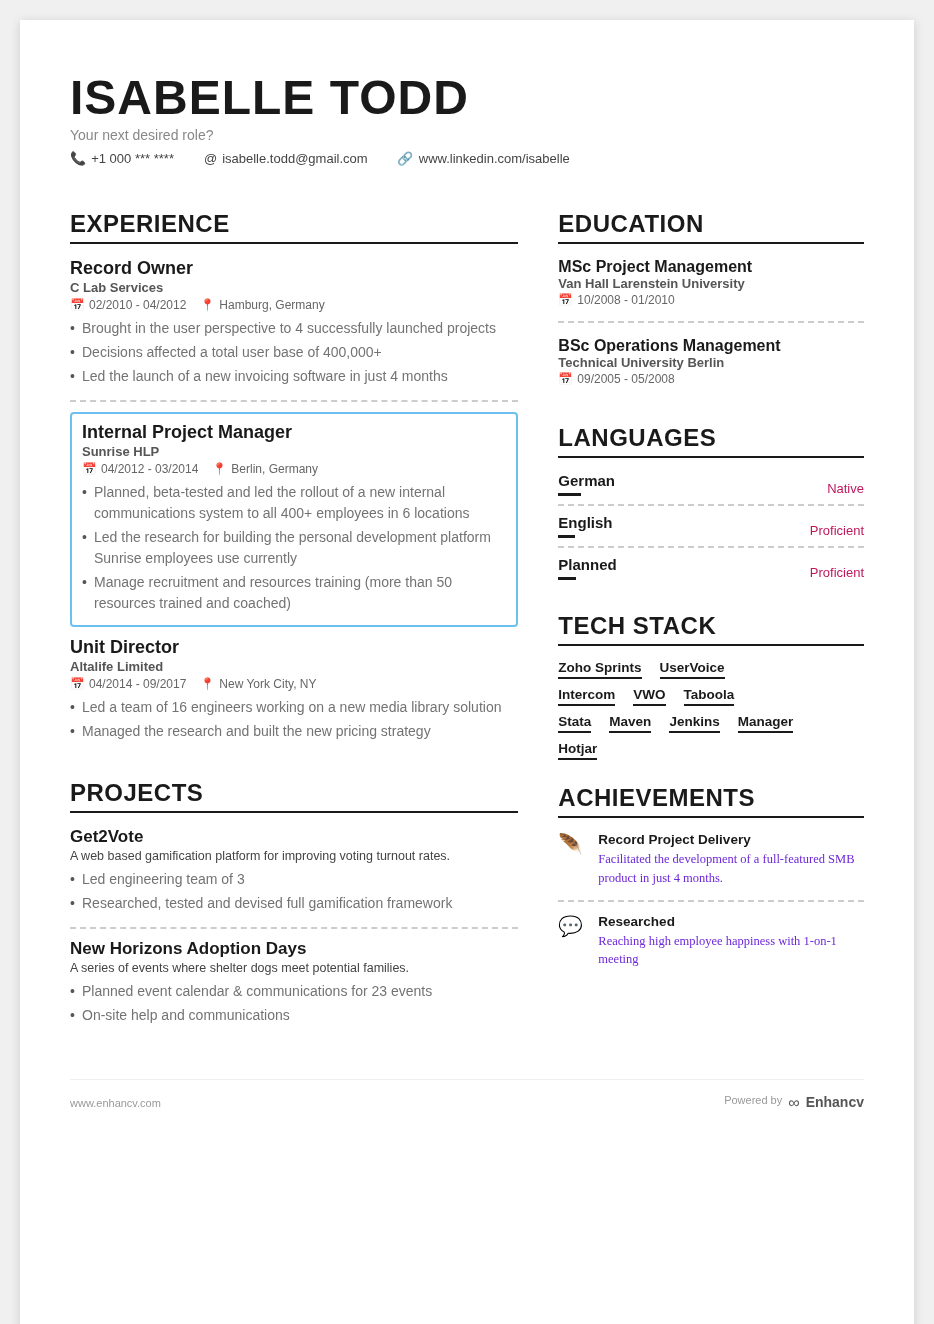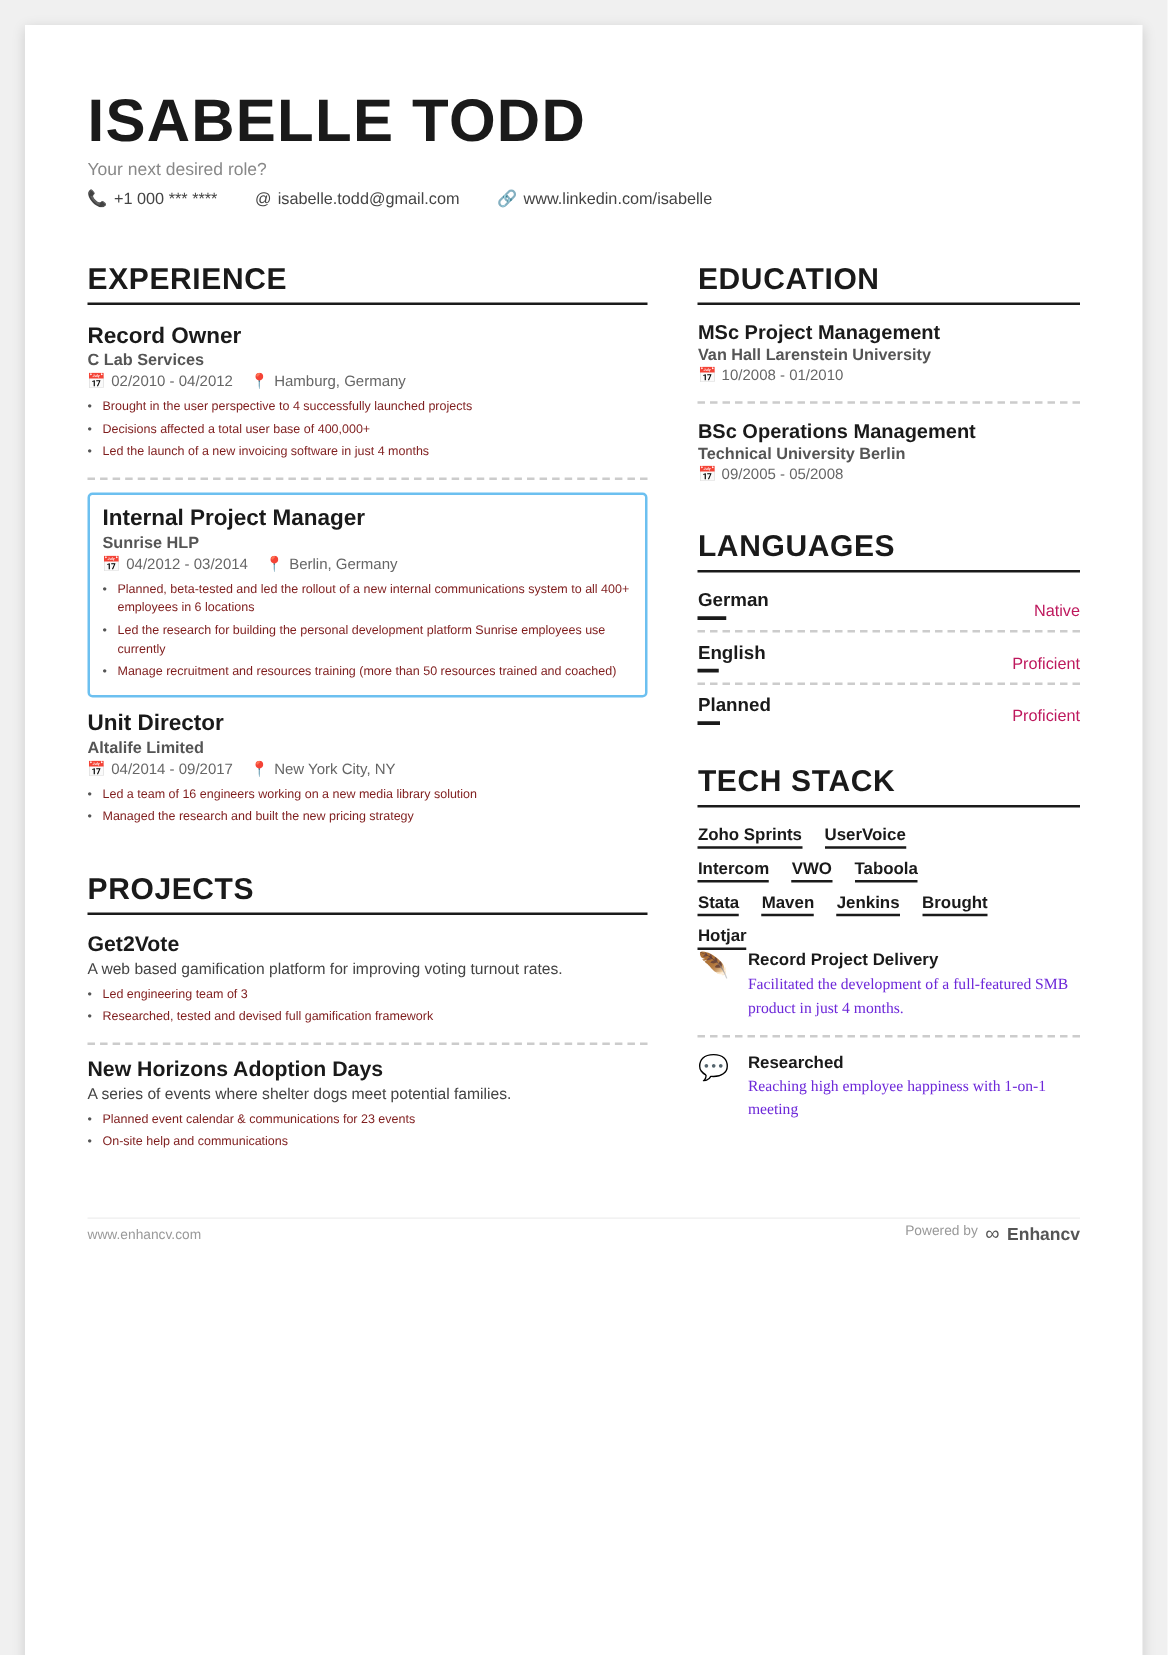--- a/index.html
+++ b/index.html
@@ -103,22 +103,22 @@
       align-items: center;
       gap: 14px;
     }
     .exp-meta span { display: flex; align-items: center; gap: 4px; }
     .exp-bullets {
       margin-top: 6px;
       padding-left: 0;
       list-style: none;
     }
     .exp-bullets li {
-      font-size: 10px;
-      color: #7f1d1d;
+      font-size: 14px;
+      color: #737373;
       font-family: Arial, sans-serif;
       line-height: 1.5;
       padding-left: 12px;
       position: relative;
       margin-bottom: 3px;
     }
     .exp-bullets li::before {
       content: '•';
       position: absolute;
       left: 0;
@@ -245,21 +245,21 @@
       margin-top: 3px;
       line-height: 1.5;
     }
 
     
     .footer {
       display: flex;
       justify-content: space-between;
       align-items: center;
       margin-top: 30px;
-      padding-top: 4px;
+      padding-top: 14px;
       border-top: 1px solid #eee;
       font-size: 11px;
       color: #999;
       font-family: Arial, sans-serif;
     }
     .footer .brand {
       display: flex;
       gap: 6px;
       font-size: 12px;
       color: #555;
@@ -410,28 +410,29 @@
             </div>
             <div class="tech-row">
               <span class="tech-item">Intercom</span>
               <span class="tech-item">VWO</span>
               <span class="tech-item">Taboola</span>
             </div>
             <div class="tech-row">
               <span class="tech-item">Stata</span>
               <span class="tech-item">Maven</span>
               <span class="tech-item">Jenkins</span>
-              <span class="tech-item">Brought</span>
+              <span class="tech-item">Manager</span>
             </div>
             <div class="tech-row">
               <span class="tech-item">Hotjar</span>
             </div>
           </div>
         </div>
 
+      <div class="section-title">ACHIEVEMENTS</div>
       <div id="achievements-container">
           <div class="achievement-entry">
     <div class="achievement-icon">🪶</div>
     <div>
       <div class="achievement-title">Record Project Delivery</div>
       <div class="achievement-desc">Facilitated the development of a full-featured SMB product in just 4 months.</div>
     </div>
   </div>
           <div class="achievement-entry">
     <div class="achievement-icon">💬</div>

